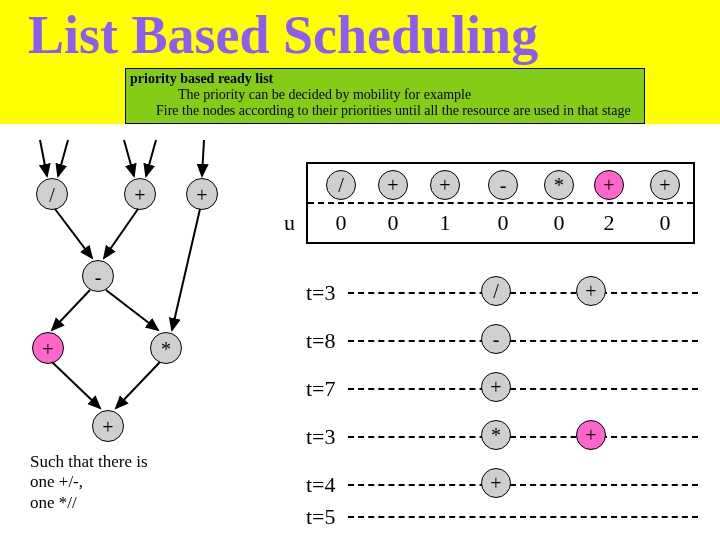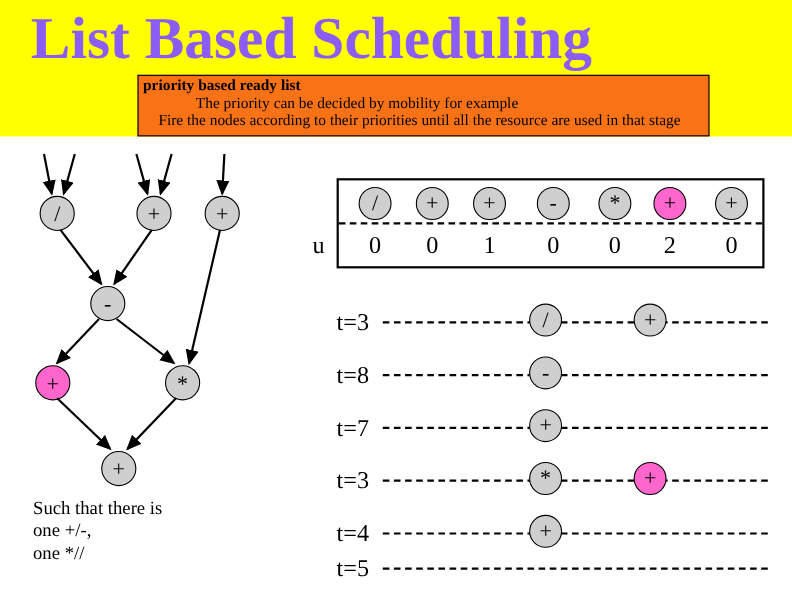--- a/index.html
+++ b/index.html
@@ -1,21 +1,21 @@
 <!DOCTYPE html>
 <html><head>
 <meta charset="utf-8">
 <style>
   body { margin: 0; width: 720px; height: 540px; background: #ffffff; font-family: "Times New Roman", serif; position: relative; overflow: hidden; }
   .title-band { background: #ffff00; padding: 4px 0 0 0; }
   .title { font-size: 54px; font-weight: bold; color: #8b5cf6; margin: 0 0 0 28px; letter-spacing: 0px; }
-  .desc-box { background: #f97316; border: 1px solid #000; margin: 2px 0 0 125px; width: 510px; padding: 2px 4px 4px 4px; font-size: 14px; line-height: 1.15; }
+  .desc-box { background: #84cc16; border: 1px solid #000; margin: 2px 0 0 125px; width: 510px; padding: 2px 4px 4px 4px; font-size: 14px; line-height: 1.15; }
   .desc-box .heading { font-weight: bold; }
   .desc-box .line2 { margin-left: 48px; }
-  .desc-box .line3 { margin-left: 14px; }
+  .desc-box .line3 { margin-left: 26px; }
 
   .canvas { position: absolute; left: 0; top: 132px; width: 720px; height: 408px; }
 
   .node { position: absolute; width: 32px; height: 32px; border-radius: 50%; border: 1.5px solid #000; text-align: center; line-height: 32px; font-size: 20px; box-sizing: border-box; }
   .gray { background: #cfcfcf; }
   .pink { background: #ff66cc; }
 
   .tablebox { position: absolute; left: 306px; top: 30px; border: 2px solid #000; height: 78px; width: 385px; }
   .tablebox .dash-row { position: absolute; top: 38px; left: 0; right: 0; border-top: 2px dashed #000; }
   .tablebox .cell { position: absolute; width: 46px; text-align: center; font-size: 22px; }

